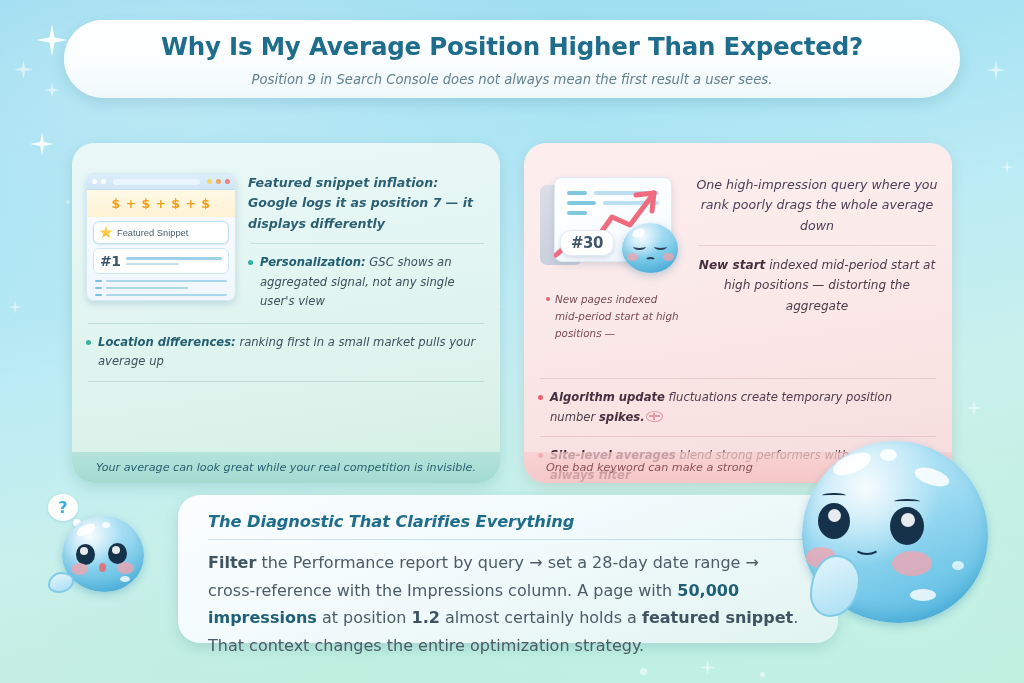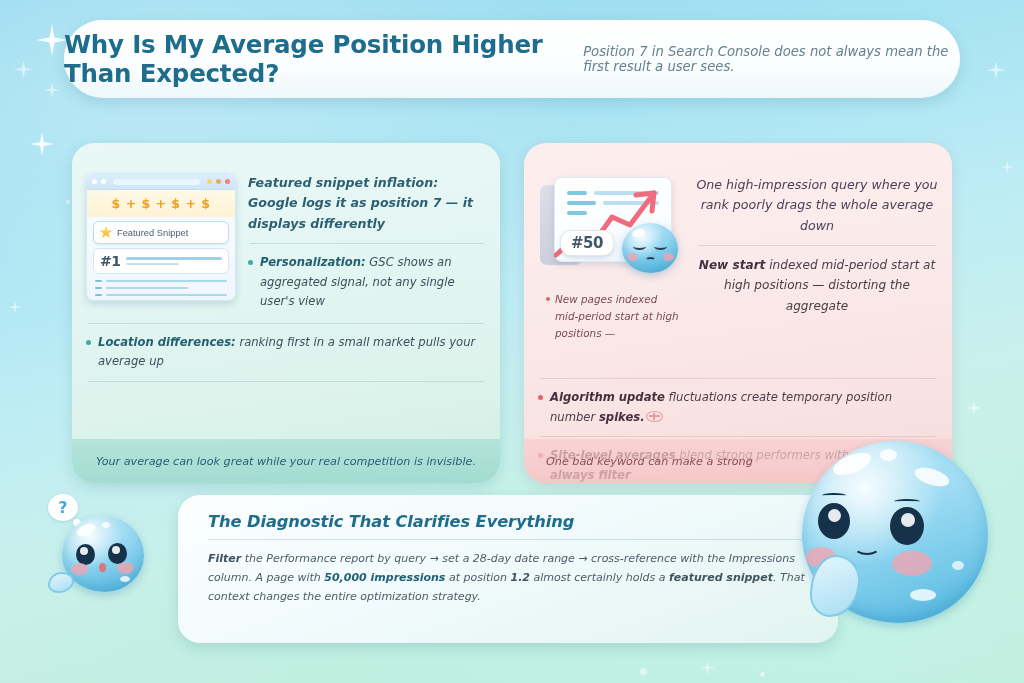--- a/index.html
+++ b/index.html
@@ -40,21 +40,21 @@
 
   
   #title-card {
     position: absolute;
     left: 64px; top: 20px;
     width: 896px; height: 78px;
     border-radius: 40px;
     background: linear-gradient(180deg, #ffffff 0%, #fbfeff 55%, #eef8fb 100%);
     box-shadow: 0 5px 14px rgba(40,100,130,.16), 0 1px 0 #fff inset;
     display: flex;
-    flex-direction: row;
+    flex-direction: column;
     align-items: center;
     justify-content: center;
     gap: 11px;
   }
   #title-card h1 {
     font-family: "DejaVu Sans", sans-serif;
     font-size: 24.5px;
     font-weight: 700;
     color: #1f6d8c;
     letter-spacing: -.2px;
@@ -267,21 +267,21 @@
     font-style: italic;
     line-height: 1.62;
     color: #7a4a55;
     display: flex; gap: 5px;
   }
   .small-frag .dot { width: 4px; height: 4px; border-radius: 50%; background: #e8626e; flex: none; margin-top: 6px; }
 
   .foot-strip {
     position: absolute;
     left: 0; right: 0; bottom: 0;
-    height: 44px;
+    height: 31px;
     display: flex; align-items: center;
     padding-left: 22px;
     font-size: 11.2px;
     font-style: italic;
   }
   #foot-left {
     background: linear-gradient(180deg, rgba(166,222,214,.72), rgba(150,214,204,.80));
     color: #276072;
     justify-content: center;
     padding-left: 0;
@@ -316,21 +316,21 @@
     box-shadow: 0 5px 14px rgba(40,110,130,.18);
     padding: 17px 30px 0 30px;
   }
   #bottom-card h2 {
     font-size: 16.3px; font-weight: 700; font-style: italic;
     color: #1f6d8c;
     letter-spacing: -.1px;
   }
   #bottom-card .rule { height: 1px; background: rgba(130,175,190,.34); margin: 8px 0 9px 0; }
   #bottom-card p {
-    font-size: 11px; font-style: italic; line-height: 1.73; color: #4c5c67;
+    font-size: 16px; line-height: 1.73; color: #4c5c67;
   }
   #bottom-card p b { font-weight: 700; color: #1f6077; }
   #bottom-card p .plain-b { font-weight: 700; color: #3f5360; }
 
   
   #mascot-left { position: absolute; left: 42px; top: 492px; width: 118px; height: 112px; }
   #mascot-right { position: absolute; left: 798px; top: 437px; width: 212px; height: 210px; }
 
   .thought {
     position: absolute;
@@ -387,21 +387,21 @@
   <div class="spark dim" style="left:966px;top:400px;width:16px;height:16px;"></div>
   <div class="spark dim" style="left:700px;top:660px;width:15px;height:15px;"></div>
   <div class="spark dim" style="left:490px;top:300px;width:13px;height:13px;"></div>
   <div class="dot-spark" style="left:120px;top:20px;width:5px;height:5px;"></div>
   <div class="dot-spark" style="left:66px;top:200px;width:4px;height:4px;"></div>
   <div class="dot-spark" style="left:640px;top:668px;width:7px;height:7px;"></div>
   <div class="dot-spark" style="left:760px;top:672px;width:5px;height:5px;"></div>
 
   <div id="title-card">
     <h1>Why Is My Average Position Higher Than Expected?</h1>
-    <div class="sub">Position 7 in Search Console does not always mean the first result a user sees.</div>
+    <div class="sub">Position 9 in Search Console does not always mean the first result a user sees.</div>
   </div>
 
   <div class="panel" id="panel-left">
     <div class="pbody">
 
       <div class="top-row">
 
         <div id="browser-mock">
           <div class="mock-bar">
             <span class="d"></span>
@@ -484,21 +484,21 @@
                   <div class="ln c"></div>
                   <div class="ln d"></div>
                 </div>
               <div class="ln e"></div>
             </div>
           </div>
           <svg class="arrow" width="118" height="85" viewBox="0 0 118 85">
             <path d="M2 78 L22 60 L38 68 L58 40 L76 48 L100 16" fill="none" stroke="#ef6b7d" stroke-width="5" stroke-linecap="round" stroke-linejoin="round"></path>
             <path d="M100 16 L82 18 M100 16 L98 34" fill="none" stroke="#ef6b7d" stroke-width="5" stroke-linecap="round"></path>
           </svg>
-          <div class="badge">#50</div>
+          <div class="badge">#30</div>
 
           <div class="blob" style="position:absolute;left:84px;top:50px;width:56px;height:50px;">
             <span class="shine" style="left:10px;top:6px;width:13px;height:8px;transform:rotate(-22deg);"></span>
             <span class="sad-eye" style="left:11px;top:20px;width:13px;"></span>
             <span class="sad-eye" style="left:32px;top:20px;width:13px;"></span>
             <span class="cheek" style="left:5px;top:30px;width:11px;height:8px;"></span>
             <span class="cheek" style="left:41px;top:30px;width:11px;height:8px;"></span>
             <span class="smile" style="left:23px;top:34px;width:11px;height:7px;border-bottom-color:transparent;border-top-color:#2b3f57;"></span>
           </div>
         </div>

